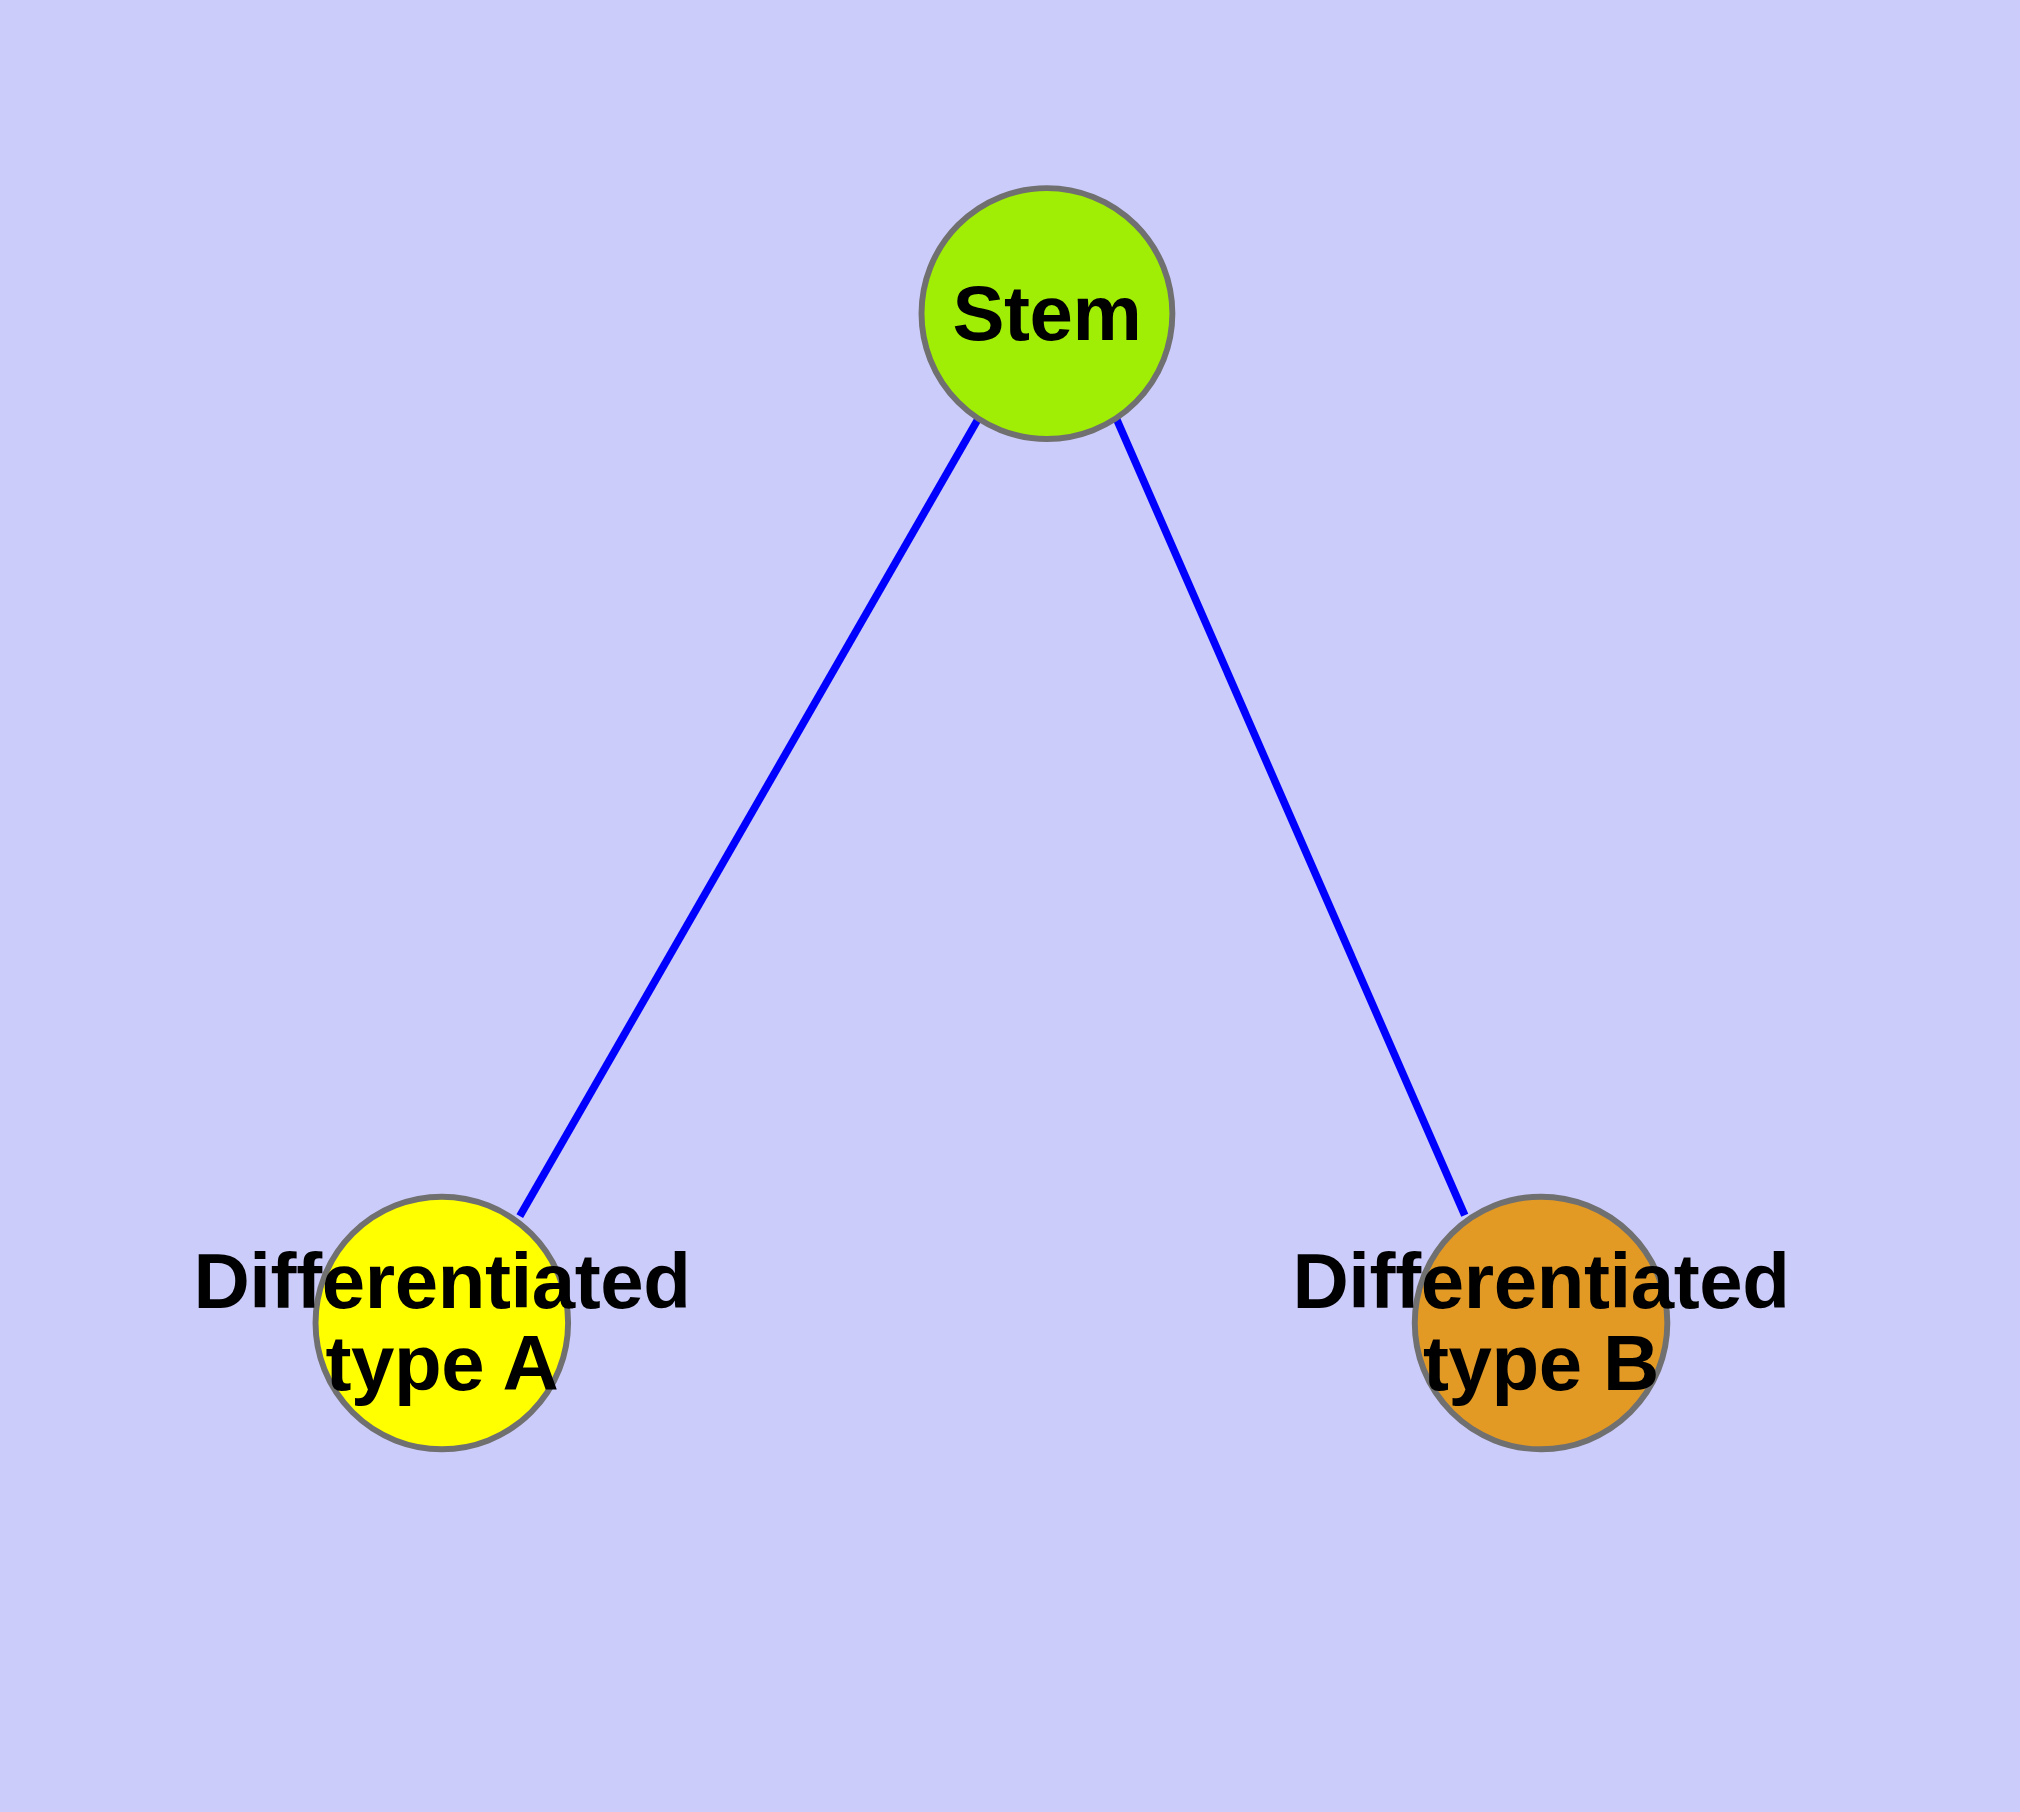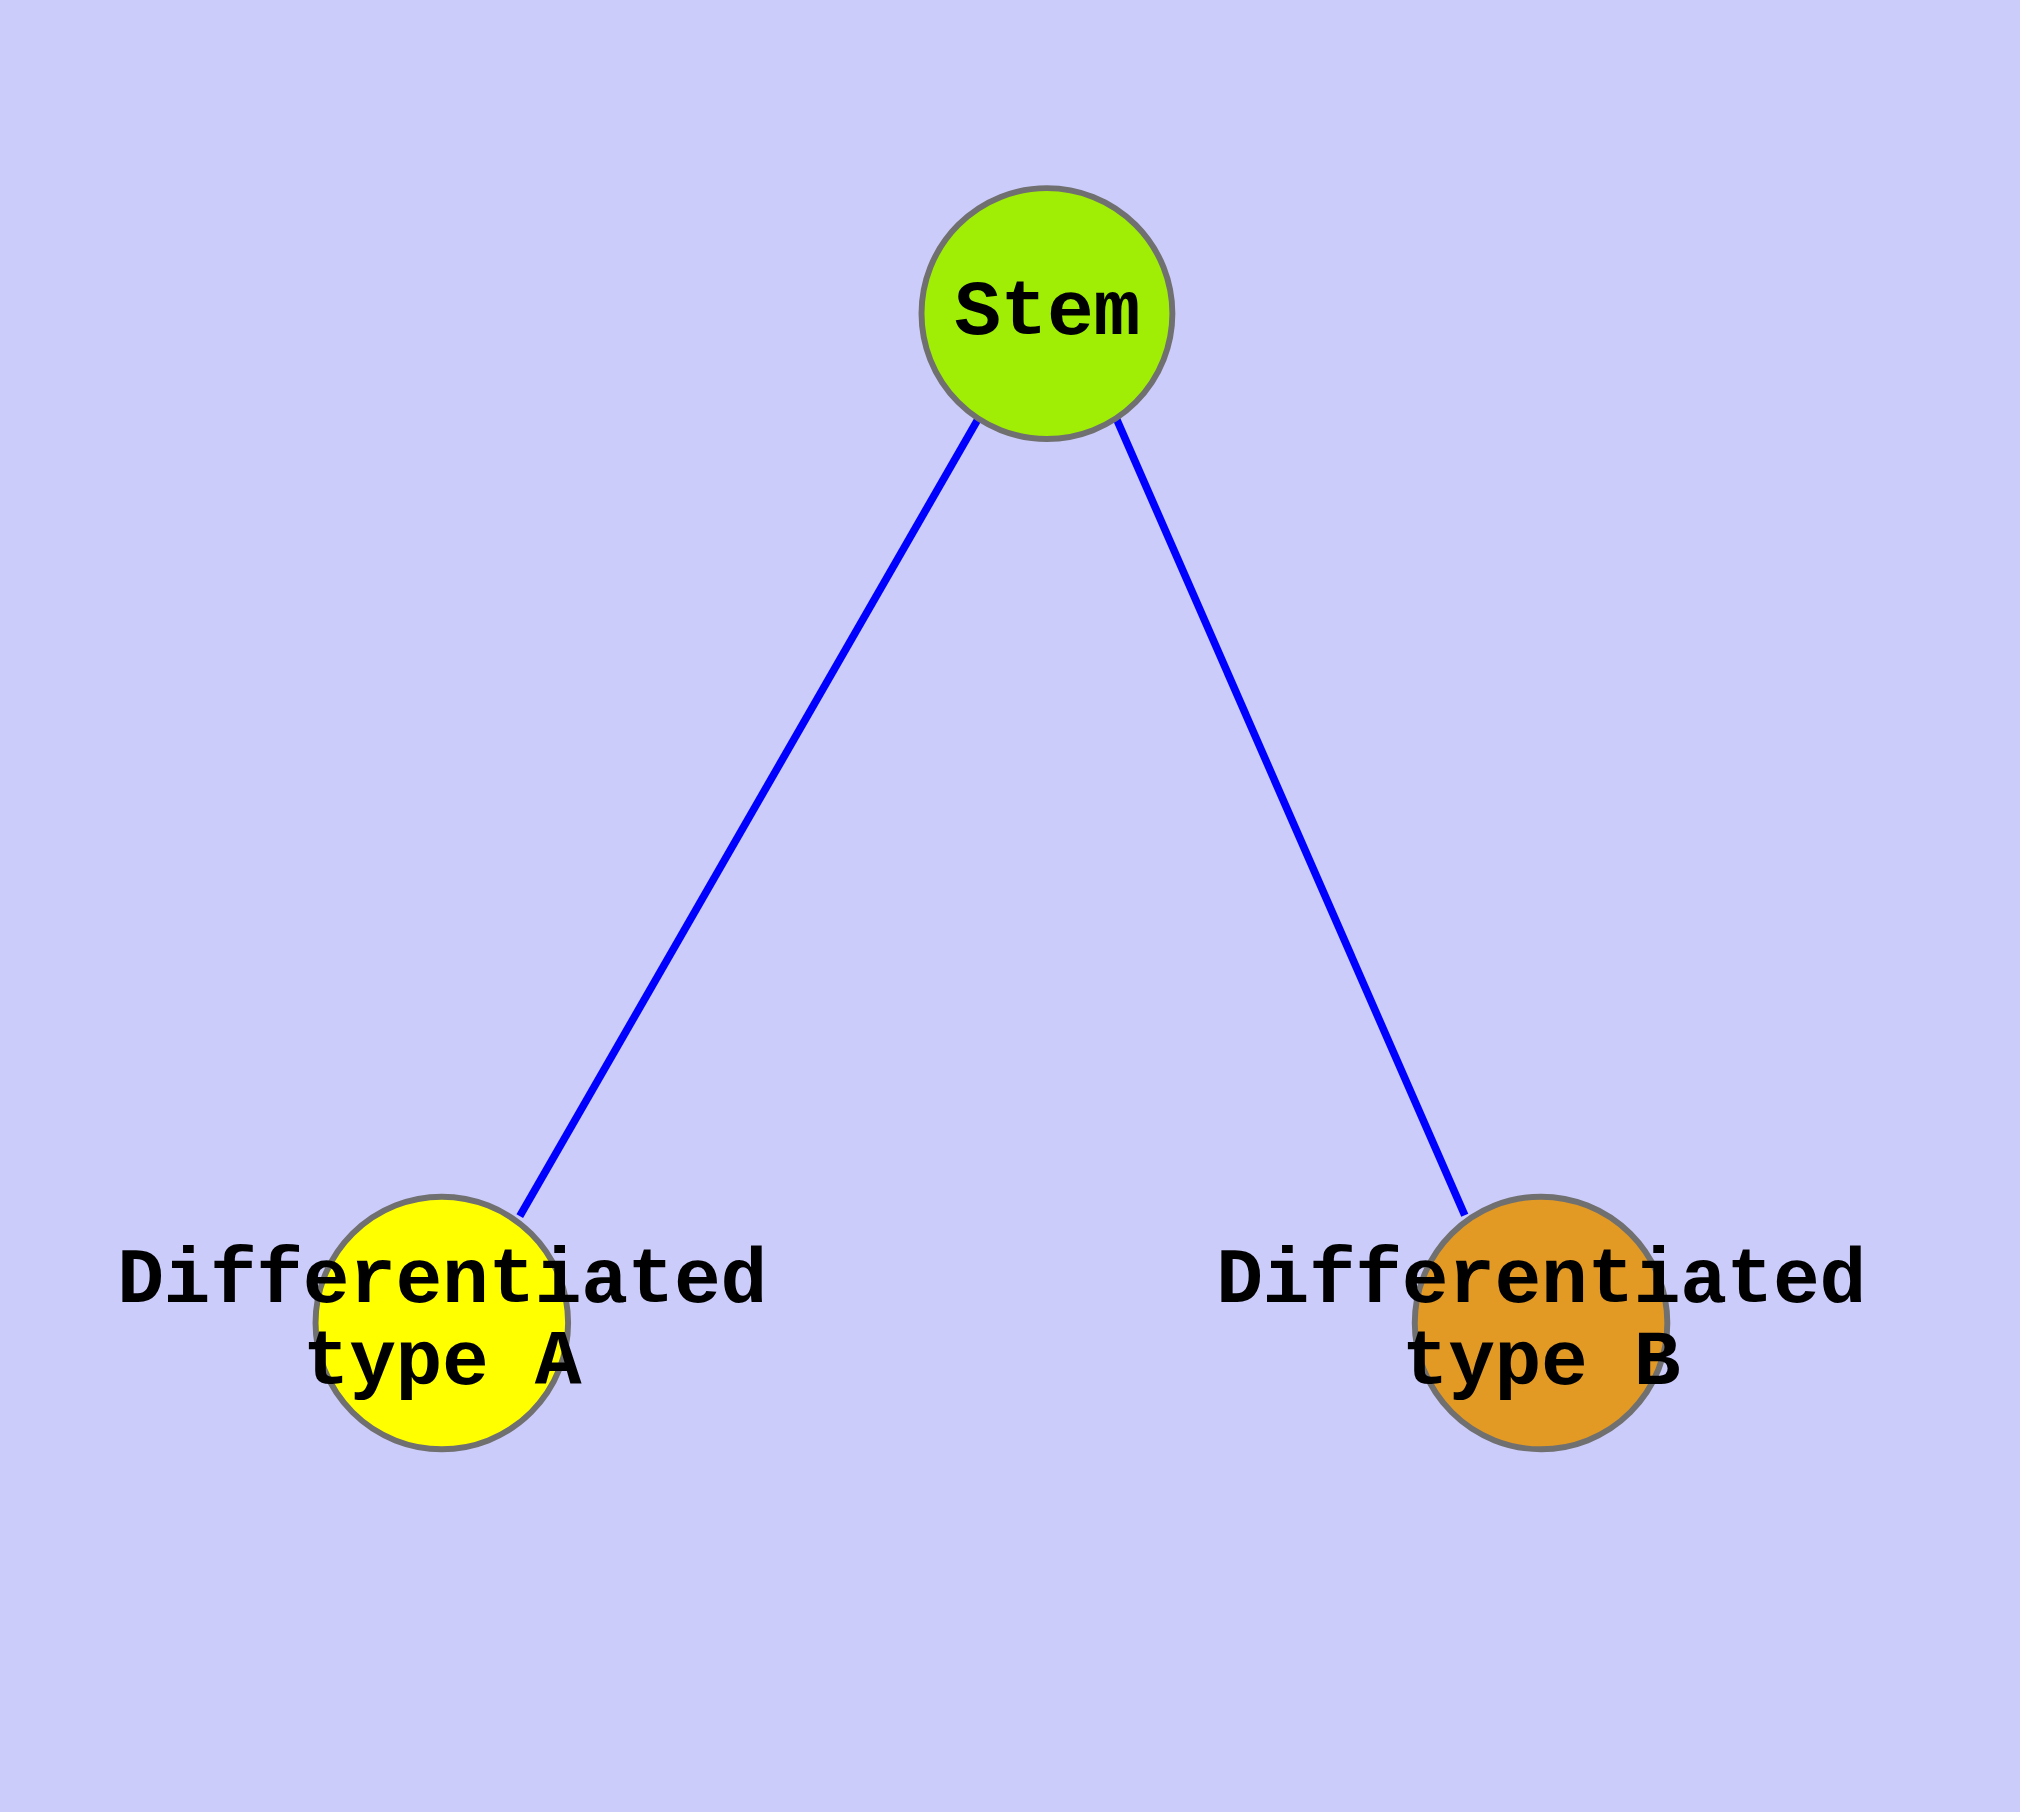--- a/index.html
+++ b/index.html
@@ -27,21 +27,21 @@
     left: 0;
     top: 0;
     width: 2021px;
     height: 1812px;
   }
   .node-label {
     position: absolute;
     text-align: center;
     color: #000000;
     font-weight: bold;
-    font-family: Liberation Mono, monospace;
+    font-family: Liberation Sans, sans-serif;
     white-space: pre;
     line-height: 1.05;
     letter-spacing: -0.4px;
     pointer-events: none;
     -webkit-font-smoothing: antialiased;
   }
 </style>
 </head>
 <body>
 

